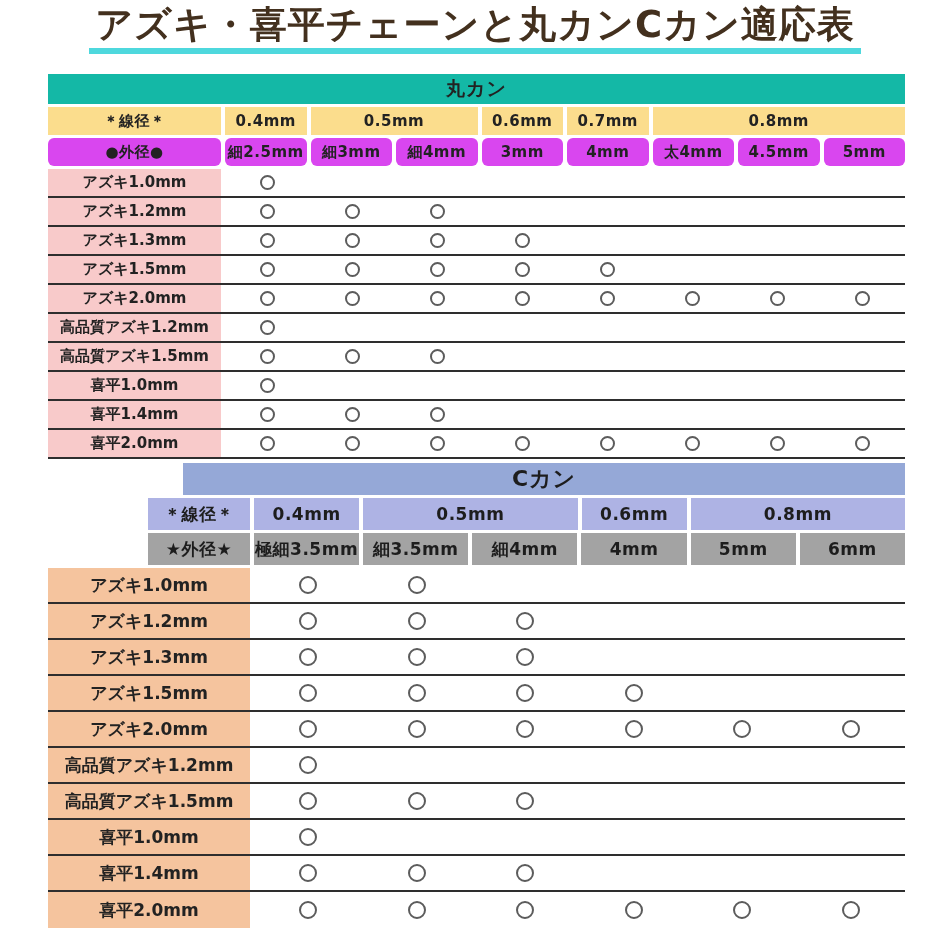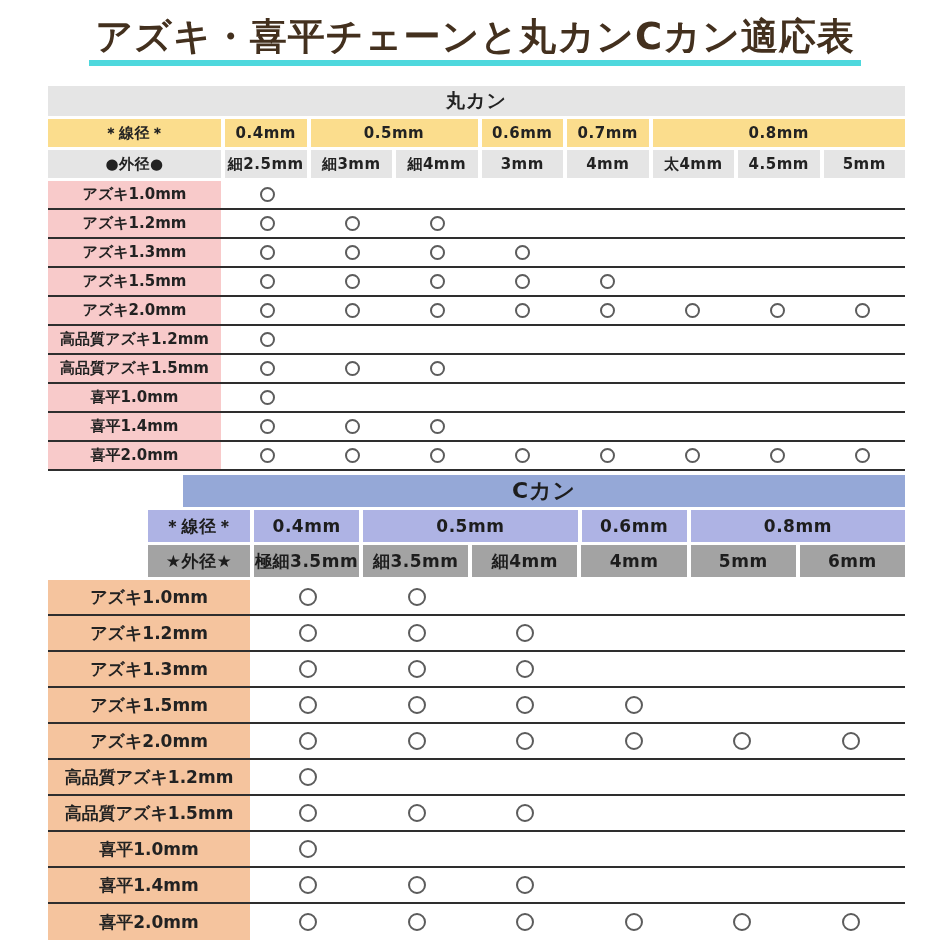--- a/index.html
+++ b/index.html
@@ -1,38 +1,38 @@
 <!DOCTYPE html>
 <html><head>
 <meta charset="utf-8">
 <style>
   html,body{margin:0;padding:0;}
   body{
     width:950px;height:950px;background:#ffffff;overflow:hidden;
     font-family:"DejaVu Sans","Liberation Sans",sans-serif;
   }
-  .title-wrap{padding-top:14px;text-align:center;}
+  .title-wrap{padding-top:2px;text-align:center;}
   .title{
     display:inline-block;font-size:37px;font-weight:bold;color:#43301e;
     letter-spacing:1px;line-height:1.25;border-bottom:6px solid #4ed8dd;
     padding:0 6px 0 6px;
   }
   
   .t1{margin:20px 45px 0 48px;width:857px;}
   .bar1{
-    height:30px;background:#e5e5e5;display:flex;align-items:center;justify-content:center;
+    height:30px;background:#14b8a6;display:flex;align-items:center;justify-content:center;
     font-weight:bold;font-size:19px;color:#222;letter-spacing:1px;
   }
   .grid1{display:grid;grid-template-columns:173px repeat(8,1fr);column-gap:4px;margin-top:3px;}
   .grid1 .cell{
     height:28px;display:flex;align-items:center;justify-content:center;
     font-weight:bold;font-size:15px;color:#222;letter-spacing:.5px;white-space:nowrap;
   }
   .wire1 .cell{background:#fbdd8d;}
-  .outer1 .cell{background:#e5e5e5;}
+  .outer1 .cell{background:#d946ef;border-radius:6px;}
   .body1{margin-top:3px;}
   .row1{display:flex;height:29px;box-sizing:border-box;border-bottom:2px solid #2e2e2e;}
   .row1 .lbl{
     width:173px;background:#f8caca;display:flex;align-items:center;justify-content:center;
     font-weight:bold;font-size:15px;color:#222;white-space:nowrap;
   }
   .row1 .data{flex:1;display:grid;grid-template-columns:repeat(8,1fr);margin-left:4px;}
   .dcell{display:flex;align-items:center;justify-content:center;}
   .circle1{width:13px;height:13px;border:2px solid #5c5c5c;border-radius:50%;background:#fff;box-sizing:border-box;width:15px;height:15px;}
   

